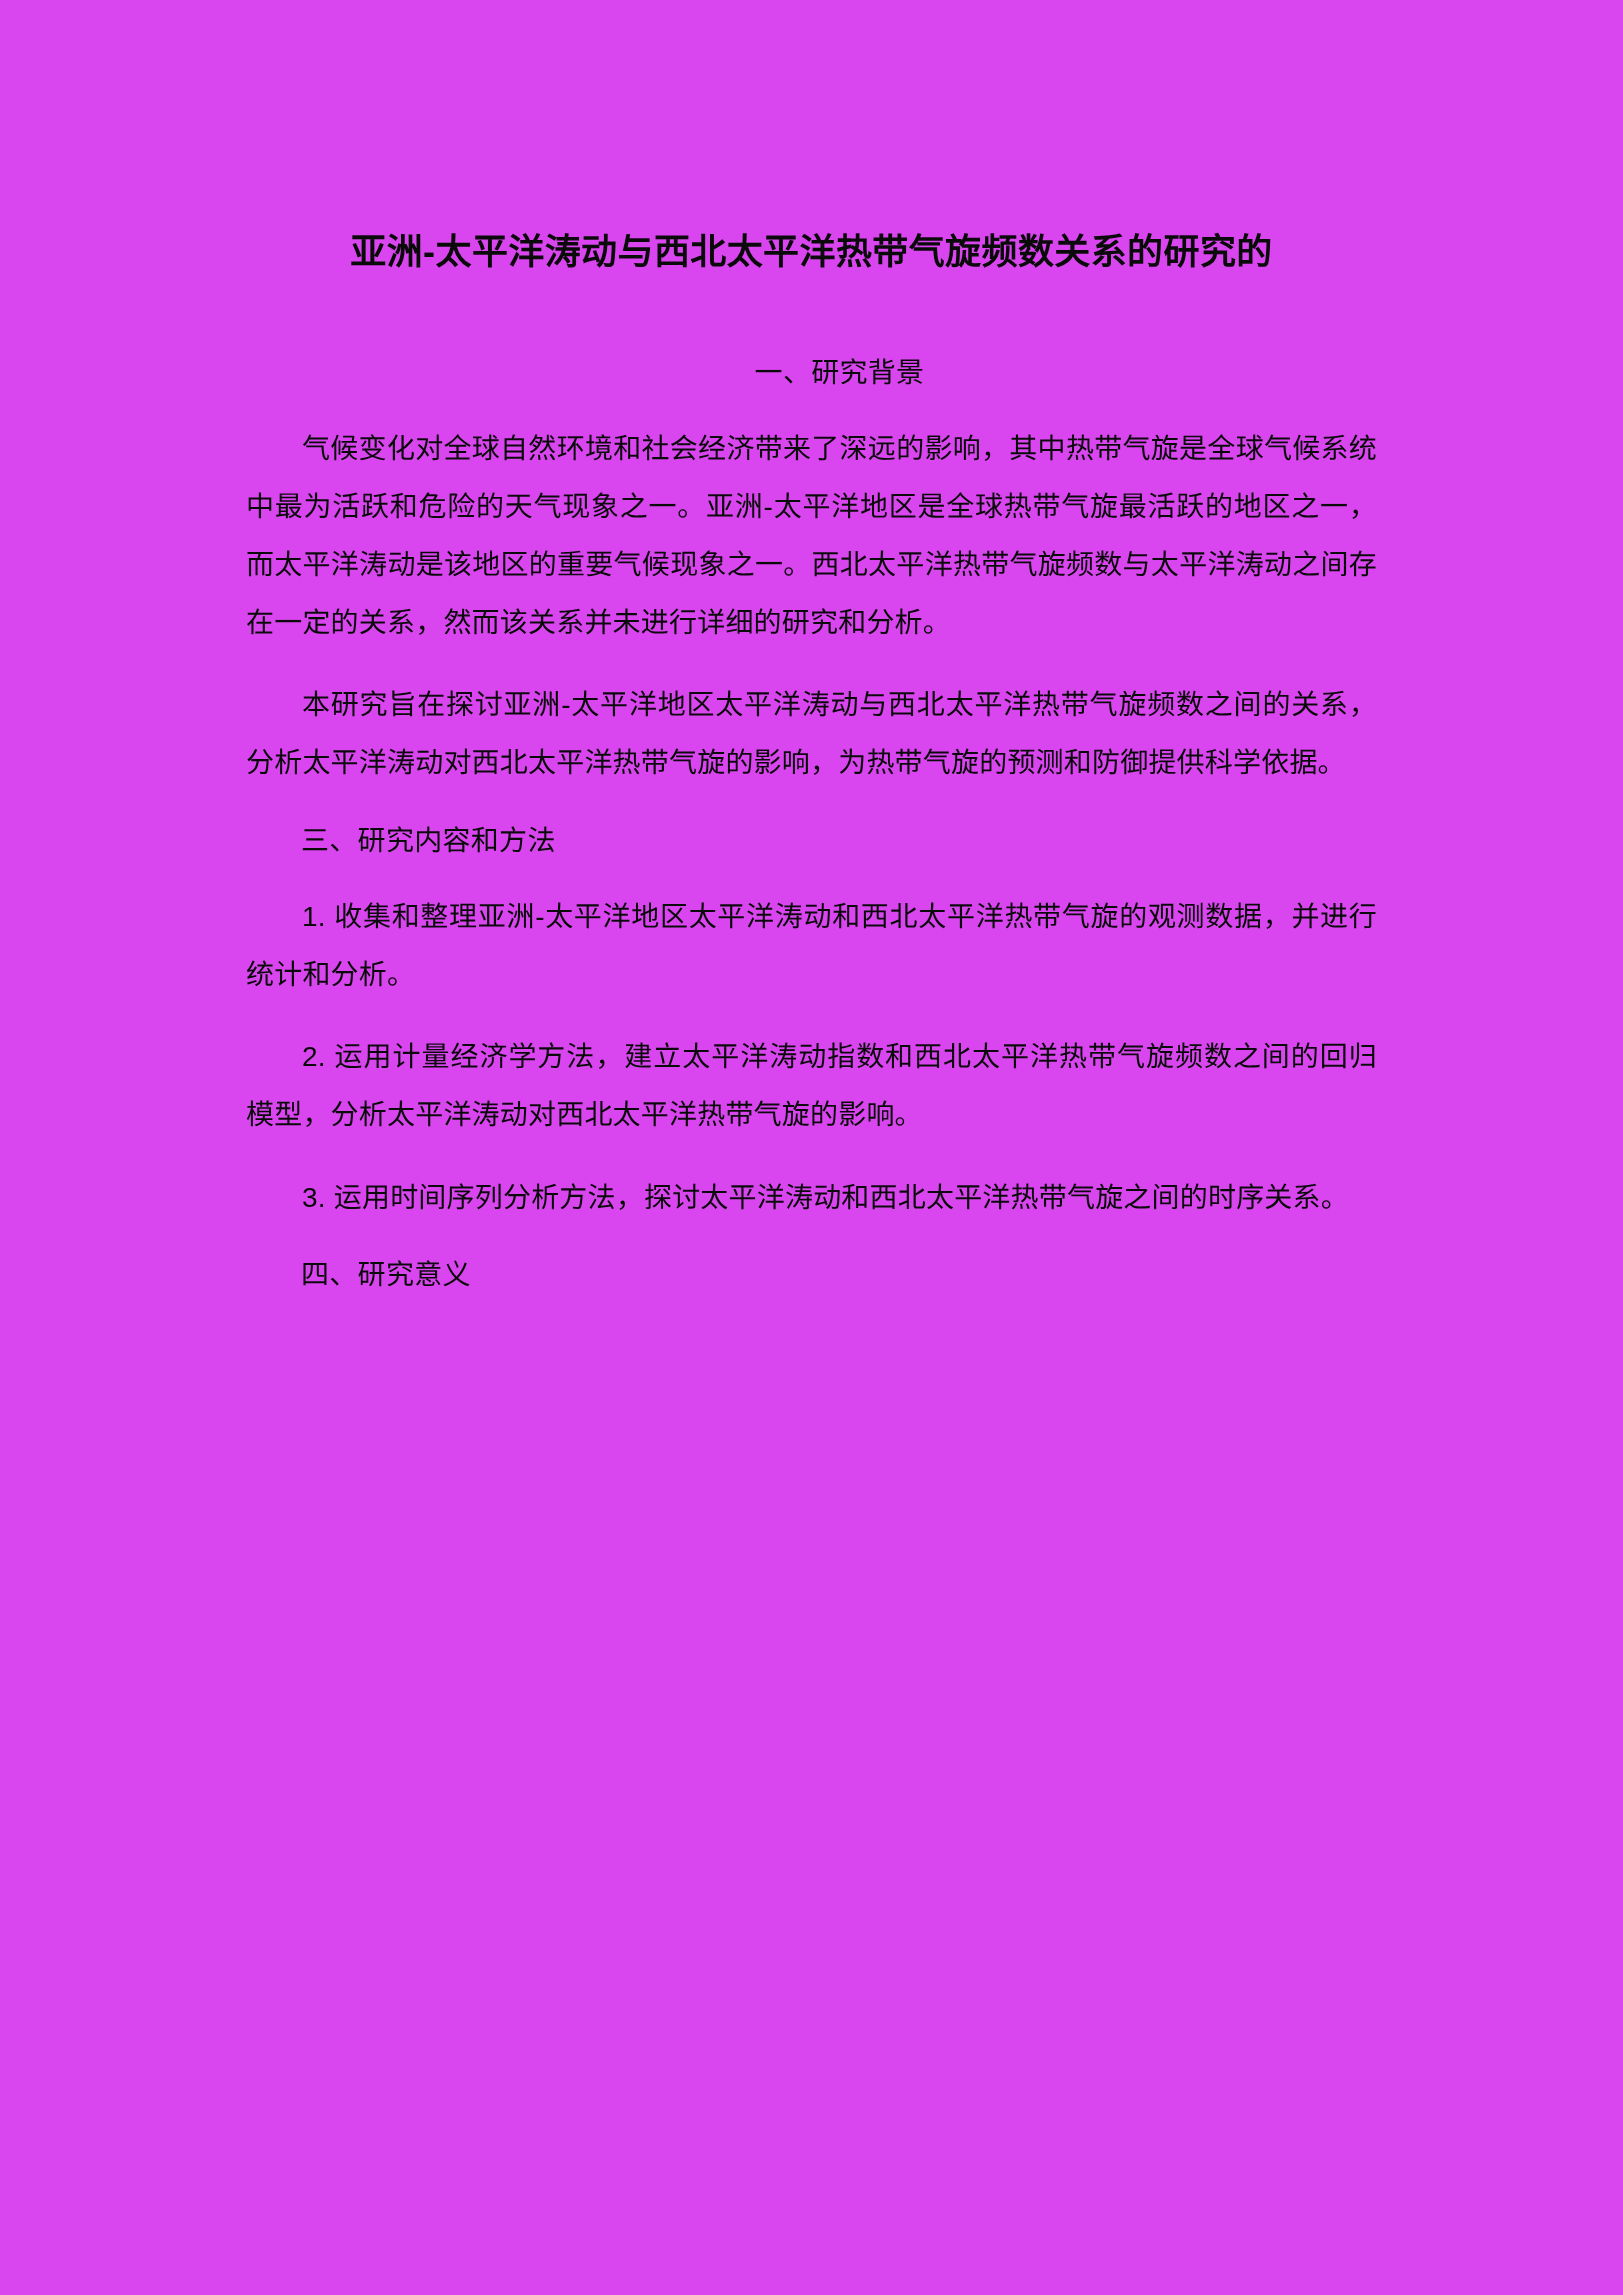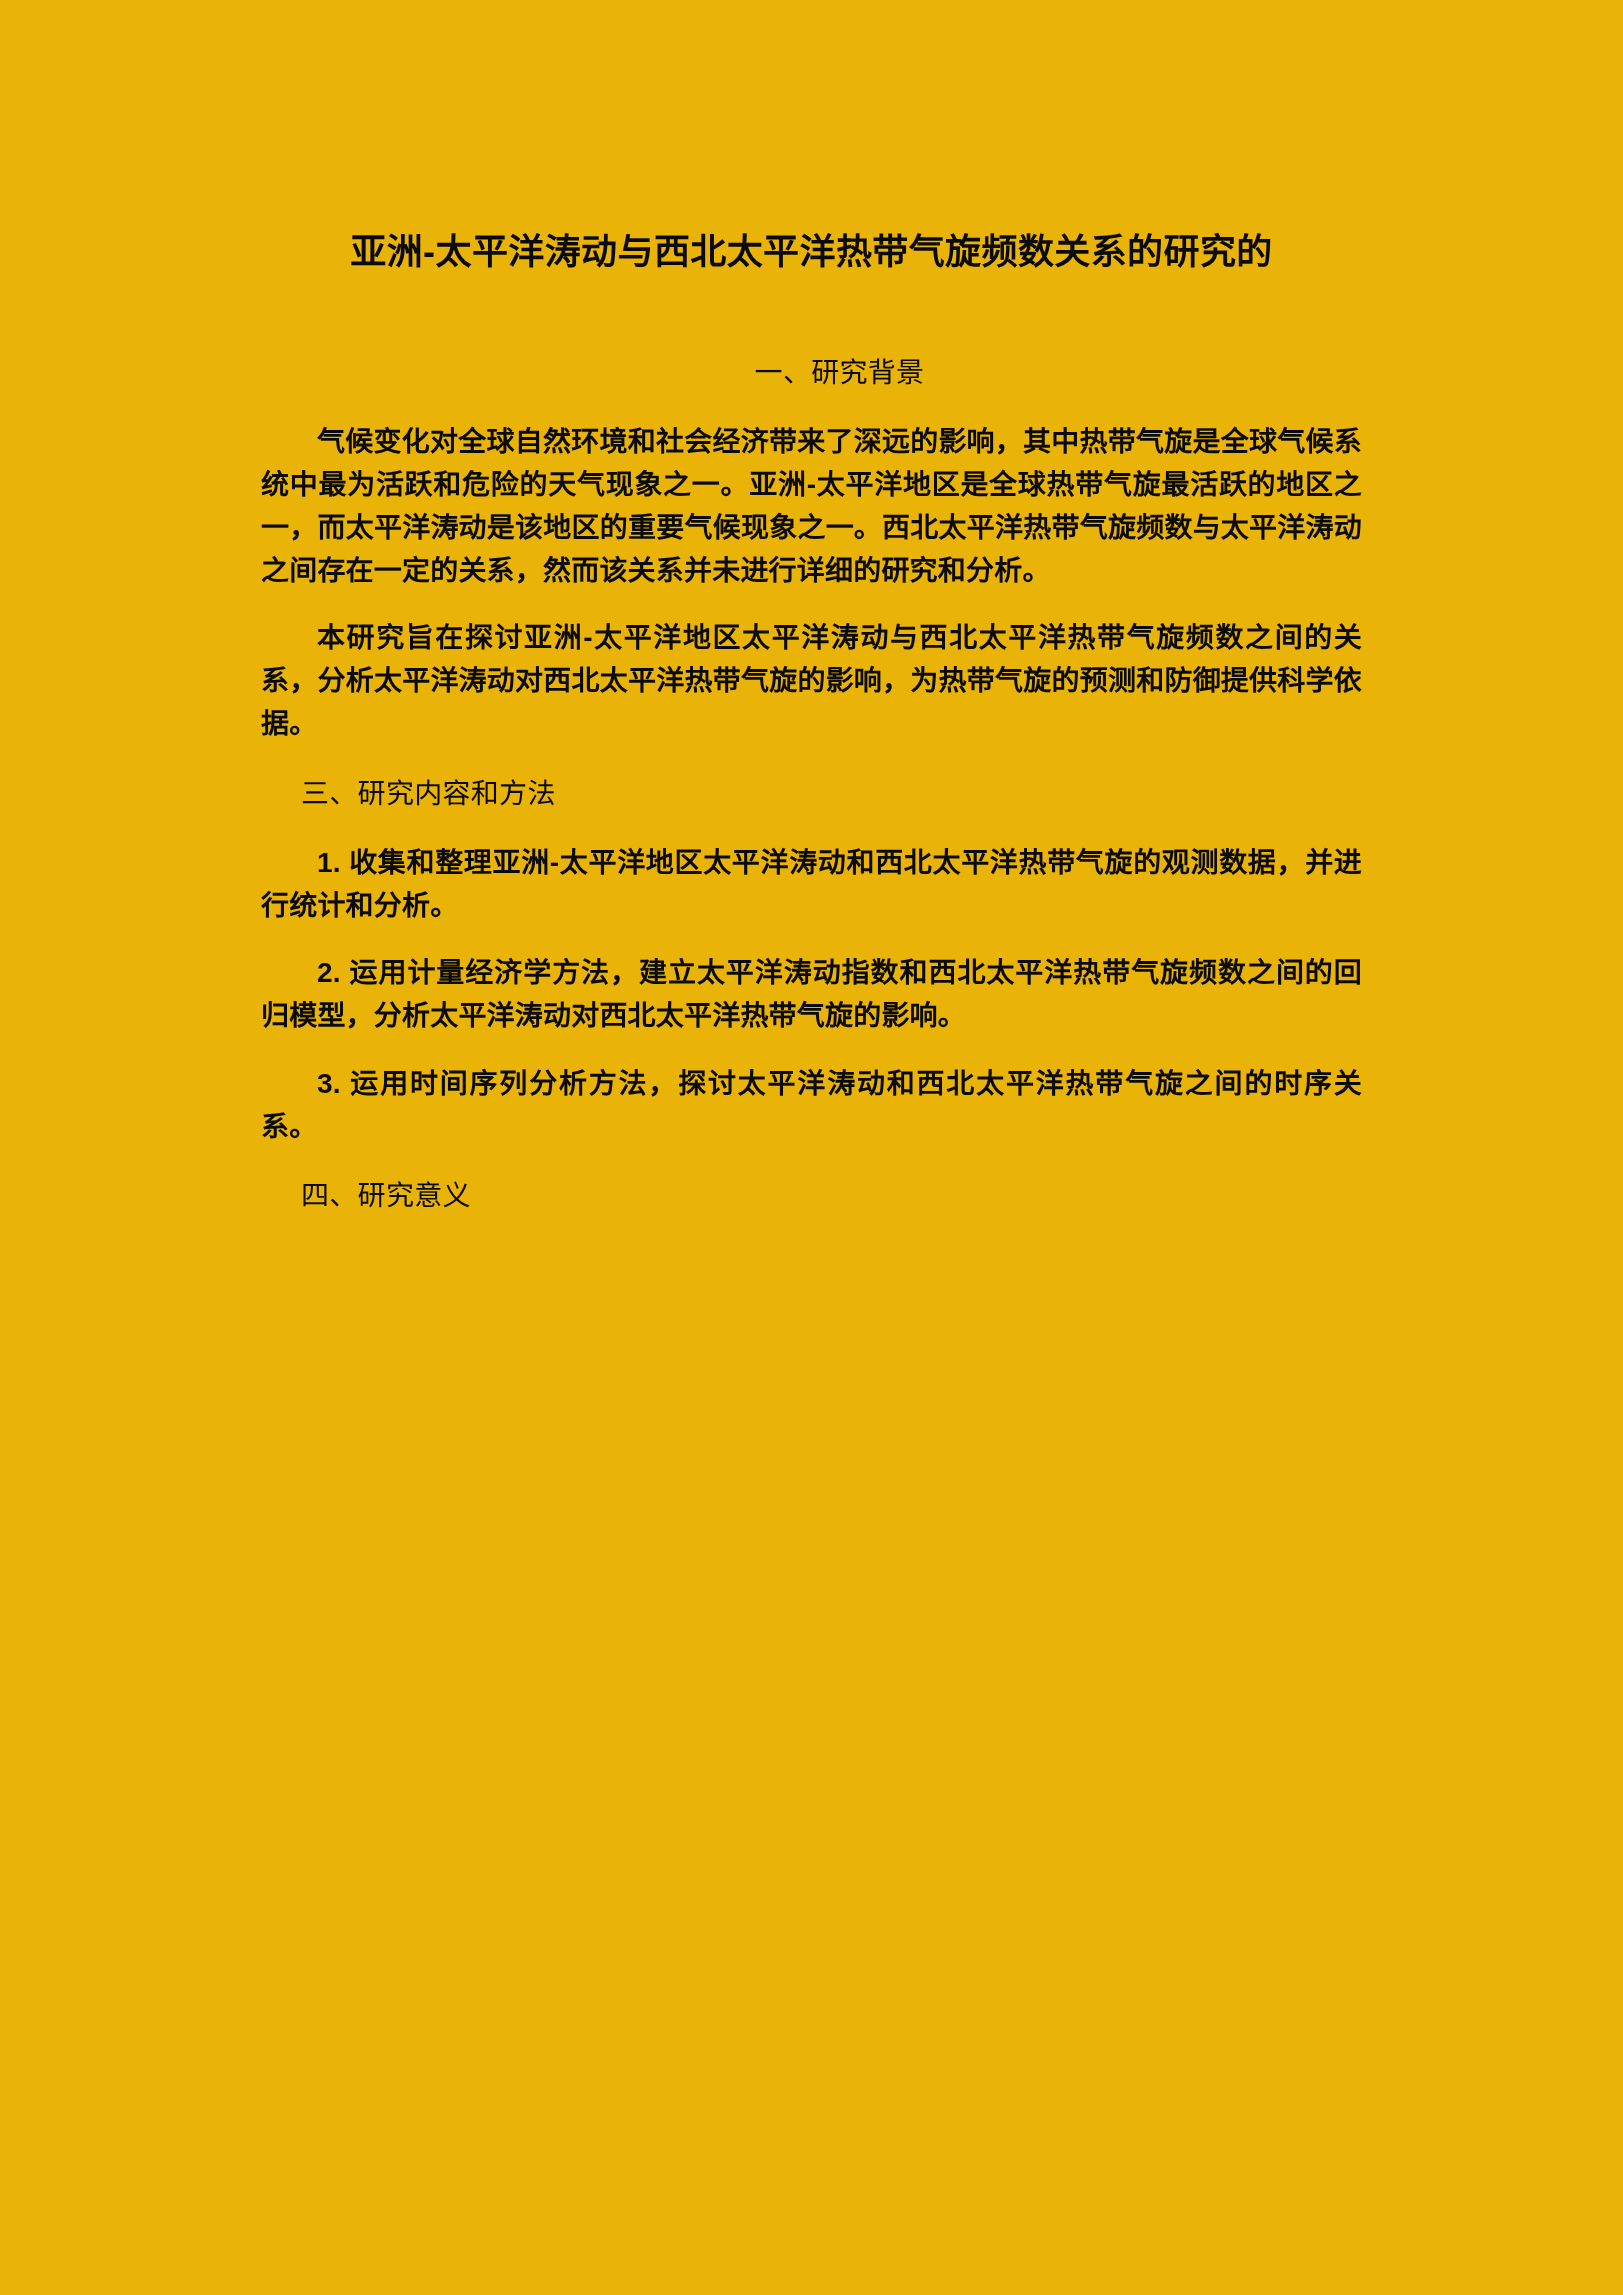--- a/index.html
+++ b/index.html
@@ -12,21 +12,21 @@
   body {
     font-family: "Liberation Sans", "DejaVu Sans", sans-serif;
     color: #000000;
     -webkit-font-smoothing: antialiased;
   }
 
   .page {
     position: relative;
     width: 1623px;
     height: 2295px;
-    background: #eab308;
+    background: #d946ef;
     box-sizing: border-box;
     overflow: hidden;
   }
 
   
   .content {
     position: absolute;
     left: 245px;
     top: 0;
     width: 1133px;
@@ -63,24 +63,24 @@
     margin-top: 61px;
     text-align: center;
   }
 
   .section-heading.later {
     margin-top: 24.5px;
   }
 
   
   .body-para {
-    margin: 16px;
+    margin: 1px;
     font-size: 28px;
-    font-weight: 700;
-    line-height: 43px;
+    font-weight: 400;
+    line-height: 58px;
     text-indent: 56px;
     text-align: justify;
     text-justify: inter-ideograph;
     letter-spacing: 0.2px;
     color: #0a0a0a;
   }
 
   .body-para.after-heading {
     margin-top: 24px;
   }

